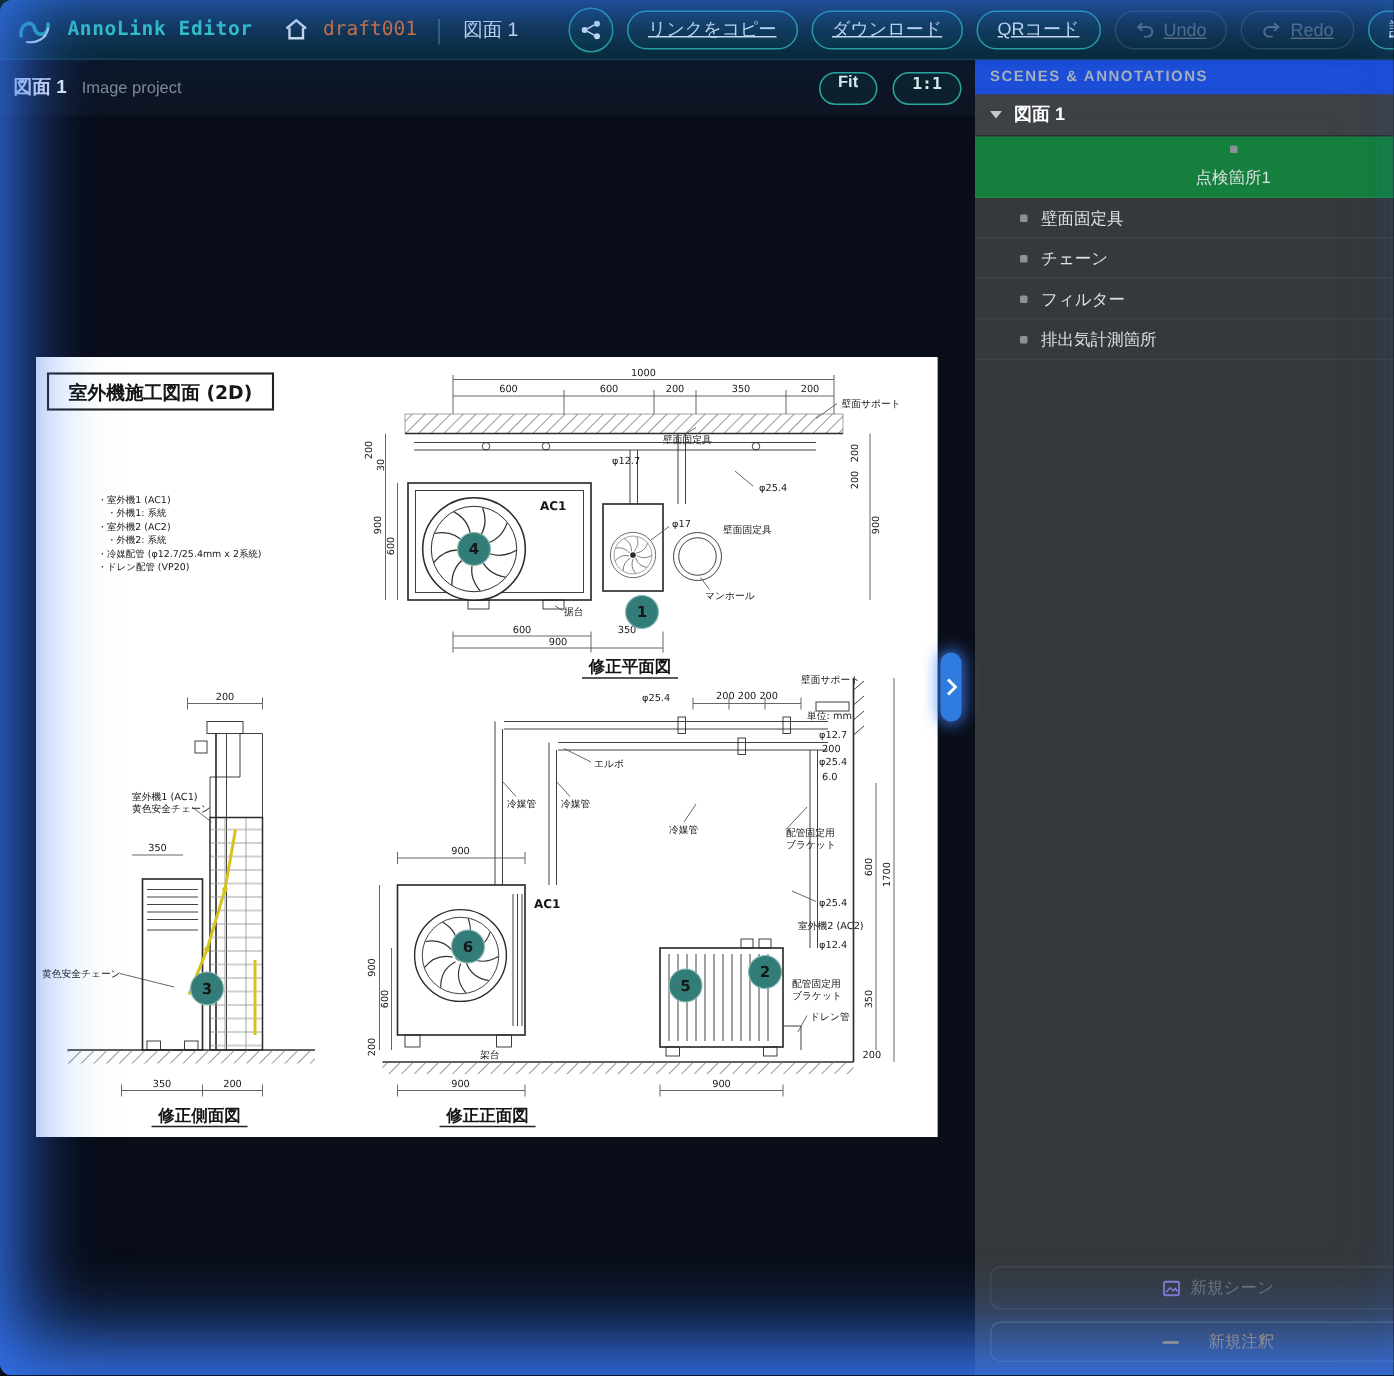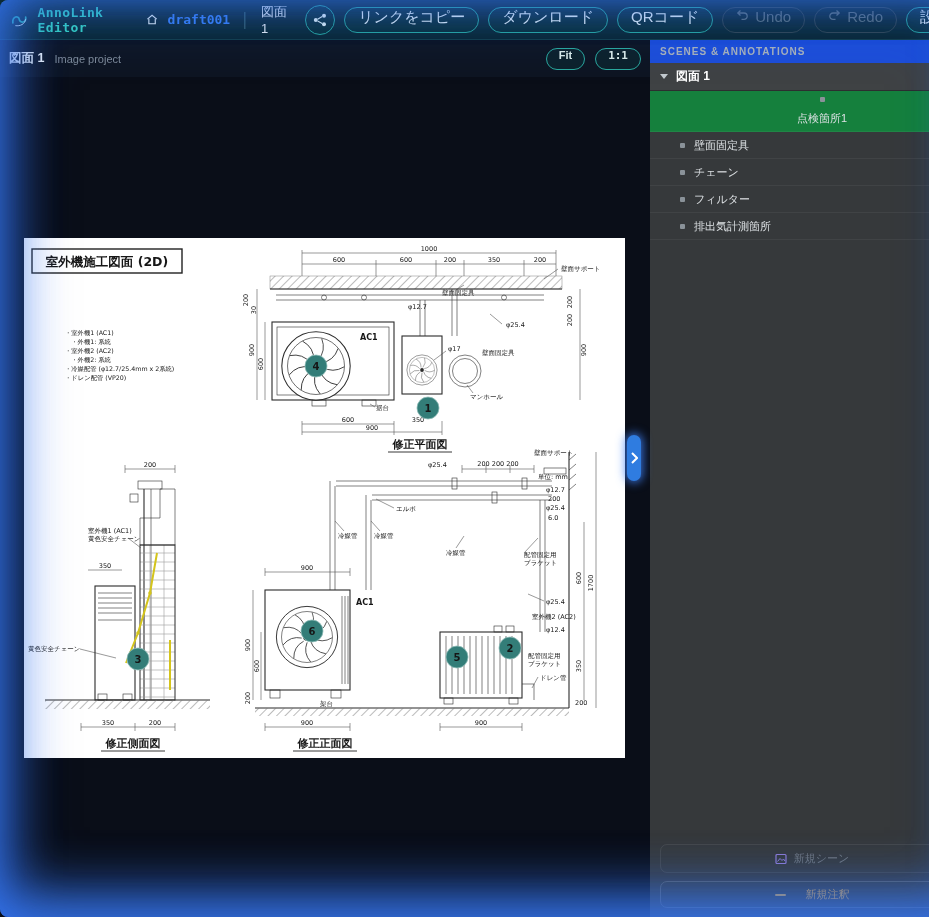--- a/index.html
+++ b/index.html
@@ -11,27 +11,27 @@
                inset 24px 0 55px -22px rgba(64,130,250,.5),
                inset -24px 0 55px -22px rgba(64,130,250,.5),
                inset 0 18px 45px -24px rgba(64,130,250,.45);}
 
   
   .topbar{position:absolute;top:0;left:0;width:100%;height:40px;box-sizing:border-box;
           background:#0d2a33;border-bottom:1px solid #16414b;display:flex;align-items:center;
           gap:9px;padding:0 10px;z-index:10;}
   .app-title{color:#38d8c2;font-family:"DejaVu Sans Mono",monospace;font-weight:bold;
              font-size:13px;letter-spacing:.4px;margin-right:12px;}
-  .proj{color:#3b82f6;font-family:"DejaVu Sans Mono",monospace;font-weight:bold;font-size:13px;}
+  .proj{color:#f97316;font-family:"DejaVu Sans Mono",monospace;font-weight:normal;font-size:13px;}
   .sep{color:#40707b;font-size:14px;margin:0 2px;}
   .scene-name{color:#e8eef0;font-size:13px;}
   .spacer{flex:1;}
-  .pill{height:26px;box-sizing:border-box;display:flex;align-items:flex-start;gap:6px;padding:0 13px;
+  .pill{height:26px;box-sizing:border-box;display:flex;align-items:center;gap:6px;padding:0 13px;
         border:1px solid #2aa89d;border-radius:14px;background:rgba(13,52,58,.55);
-        color:#ecf6f5;font-size:15px;cursor:pointer;white-space:nowrap;}
+        color:#ecf6f5;font-size:12px;cursor:pointer;white-space:nowrap;text-decoration:underline;}
   .pill.gray{border-color:#33464c;color:#5f7278;background:transparent;cursor:default;}
   .icbtn{width:28px;height:28px;border-radius:50%;border:1px solid #2aa89d;
          background:rgba(13,52,58,.55);display:flex;align-items:center;justify-content:center;
          cursor:pointer;flex:0 0 auto;}
 
   
   .main{position:absolute;top:40px;left:0;right:0;bottom:0;display:flex;}
   .canvas-col{width:650px;flex:0 0 650px;position:relative;background:#0a0e18;
               display:flex;flex-direction:column;}
   .canvas-header{height:37px;flex:0 0 37px;display:flex;align-items:center;gap:10px;

